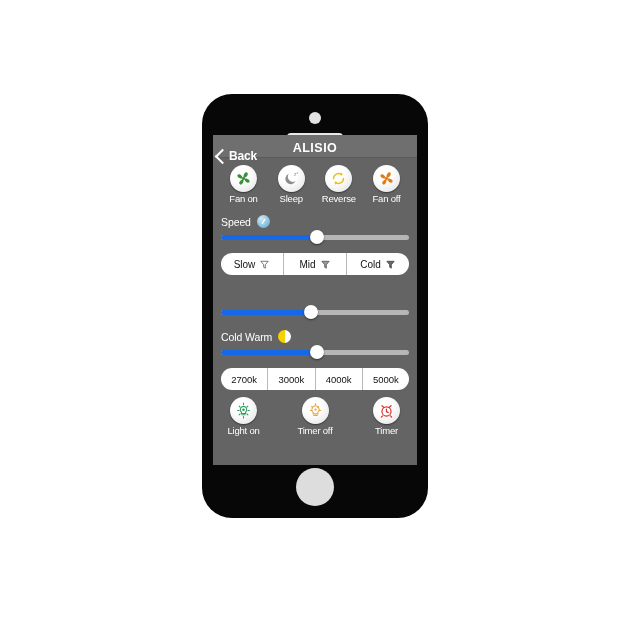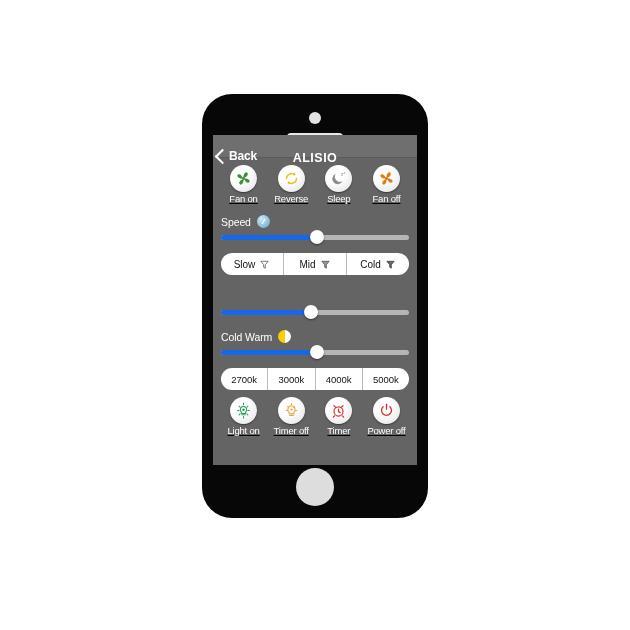--- a/index.html
+++ b/index.html
@@ -98,21 +98,21 @@
     height: 9px;
     border-left: 2.2px solid #ffffff;
     border-bottom: 2.2px solid #ffffff;
     transform: rotate(45deg);
     margin-right: 1px;
   }
   .nav-title {
     position: absolute;
     left: 0;
     right: 0;
-    top: 16px;
+    top: 6px;
     text-align: center;
     color: #ffffff;
     font-size: 12.5px;
     font-weight: bold;
     letter-spacing: 0.5px;
   }
 
   
   .section {
     padding: 0 8px;
@@ -123,21 +123,20 @@
     display: flex;
     justify-content: space-between;
     margin-top: 7px;
   }
   .icon-cell {
     width: 45px;
     display: flex;
     flex-direction: column;
     align-items: center;
     cursor: pointer;
-    text-decoration: underline;
   }
   .icon-disc {
     width: 27px;
     height: 27px;
     border-radius: 50%;
     background: radial-gradient(circle at 38% 33%, #ffffff 35%, #ededed 72%, #cfcfcf 100%);
     box-shadow: 0 1px 1.5px rgba(0,0,0,0.45);
     display: flex;
     align-items: center;
     justify-content: center;
@@ -280,38 +279,38 @@
                   <circle cx="12" cy="12" r="2.1"></circle>
                 </g>
               </svg>
             </div>
             <div class="icon-label">Fan on</div>
           </div>
 
           <div class="icon-cell">
             <div class="icon-disc">
               <svg width="17" height="17" viewBox="0 0 24 24">
+                <path d="M15.5 16.6A7.2 7.2 0 0 1 8.2 5.4a7.6 7.6 0 1 0 9.6 10.3 7.3 7.3 0 0 1-2.3.9z" fill="#8d8d8d"></path>
+                <text x="15.5" y="9" font-size="7" fill="#8d8d8d" font-family="Liberation Sans">z</text>
+                <text x="19" y="5.5" font-size="5" fill="#8d8d8d" font-family="Liberation Sans">z</text>
+              </svg>
+            </div>
+            <div class="icon-label">Sleep</div>
+          </div>
+
+          <div class="icon-cell">
+            <div class="icon-disc">
+              <svg width="17" height="17" viewBox="0 0 24 24">
                 <path d="M19 12a7 7 0 0 1-11.4 5.4" fill="none" stroke="#e8c21a" stroke-width="2.1" stroke-linecap="round"></path>
                 <path d="M5 12a7 7 0 0 1 11.4-5.4" fill="none" stroke="#e8c21a" stroke-width="2.1" stroke-linecap="round"></path>
                 <path d="M16.4 3.2l1.1 3.6-3.7.6z" fill="#e8c21a"></path>
                 <path d="M7.6 20.8l-1.1-3.6 3.7-.6z" fill="#e8c21a"></path>
               </svg>
             </div>
             <div class="icon-label">Reverse</div>
-          </div>
-
-          <div class="icon-cell">
-            <div class="icon-disc">
-              <svg width="17" height="17" viewBox="0 0 24 24">
-                <path d="M15.5 16.6A7.2 7.2 0 0 1 8.2 5.4a7.6 7.6 0 1 0 9.6 10.3 7.3 7.3 0 0 1-2.3.9z" fill="#8d8d8d"></path>
-                <text x="15.5" y="9" font-size="7" fill="#8d8d8d" font-family="Liberation Sans">z</text>
-                <text x="19" y="5.5" font-size="5" fill="#8d8d8d" font-family="Liberation Sans">z</text>
-              </svg>
-            </div>
-            <div class="icon-label">Sleep</div>
           </div>
 
           <div class="icon-cell">
             <div class="icon-disc">
               <svg width="17" height="17" viewBox="0 0 24 24">
                 <g fill="#e07c14">
                   <path d="M12 11.2c-.3-3.1.4-6.1 2.4-7.4 2.1-1.3 4 .3 3.6 2.4-.4 2.2-3 4.2-6 5z"></path>
                   <path d="M12.8 12c3.1-.3 6.1.4 7.4 2.4 1.3 2.1-.3 4-2.4 3.6-2.2-.4-4.2-3-5-6z"></path>
                   <path d="M12 12.8c.3 3.1-.4 6.1-2.4 7.4-2.1 1.3-4-.3-3.6-2.4.4-2.2 3-4.2 6-5z"></path>
                   <path d="M11.2 12c-3.1.3-6.1-.4-7.4-2.4C2.5 7.5 4.1 5.6 6.2 6c2.2.4 4.2 3 5 6z"></path>
@@ -433,31 +432,20 @@
                   <circle cx="12" cy="13.4" r="6.4"></circle>
                   <path d="M12 10v3.6l2.4 1.4"></path>
                   <path d="M5.6 5.2L8.2 7.6M18.4 5.2L15.8 7.6"></path>
                   <path d="M6.4 19.6l-1.6 1.8M17.6 19.6l1.6 1.8"></path>
                 </g>
               </svg>
             </div>
             <div class="icon-label">Timer</div>
           </div>
 
-          <div class="icon-cell">
-            <div class="icon-disc">
-              <svg width="17" height="17" viewBox="0 0 24 24">
-                <g stroke="#d8322c" stroke-width="1.9" fill="none" stroke-linecap="round">
-                  <path d="M7.3 6.6a7 7 0 1 0 9.4 0"></path>
-                  <path d="M12 3v7.4"></path>
-                </g>
-              </svg>
-            </div>
-            <div class="icon-label">Power off</div>
-          </div>
 
         </div>
 
       </div>
     </div>
 
     <div class="home-button"></div>
   </div>
 
 </div>

